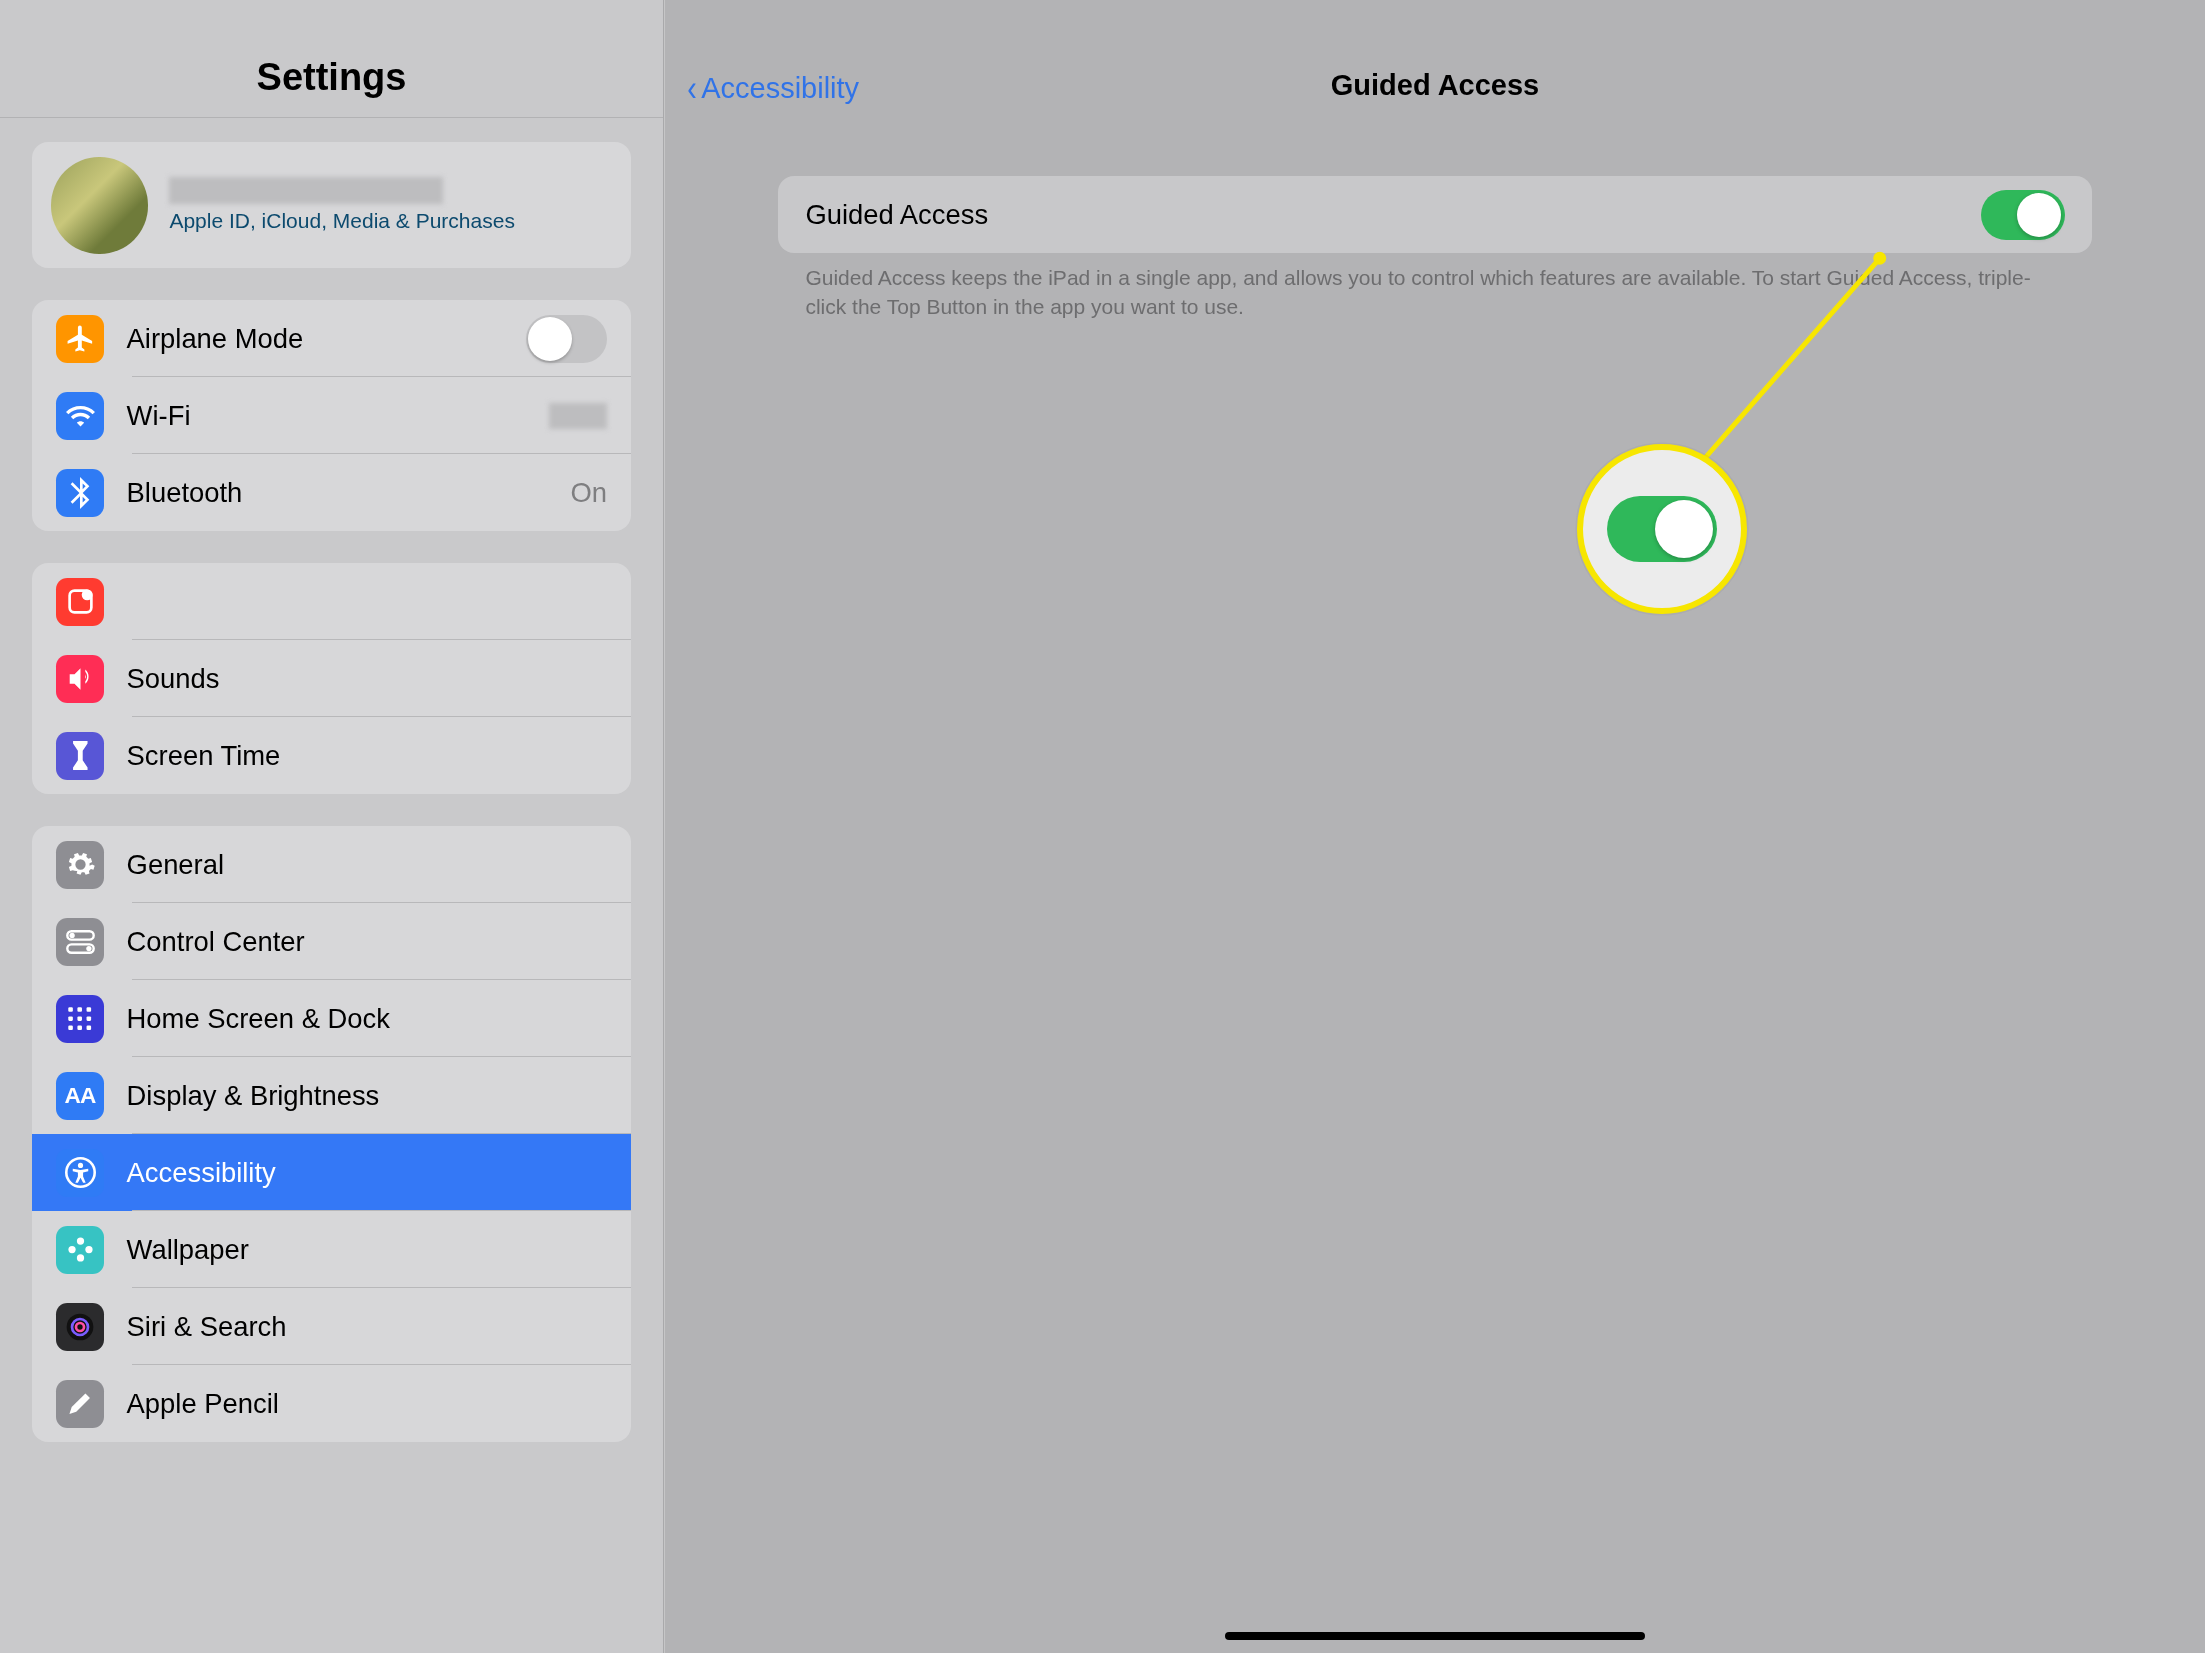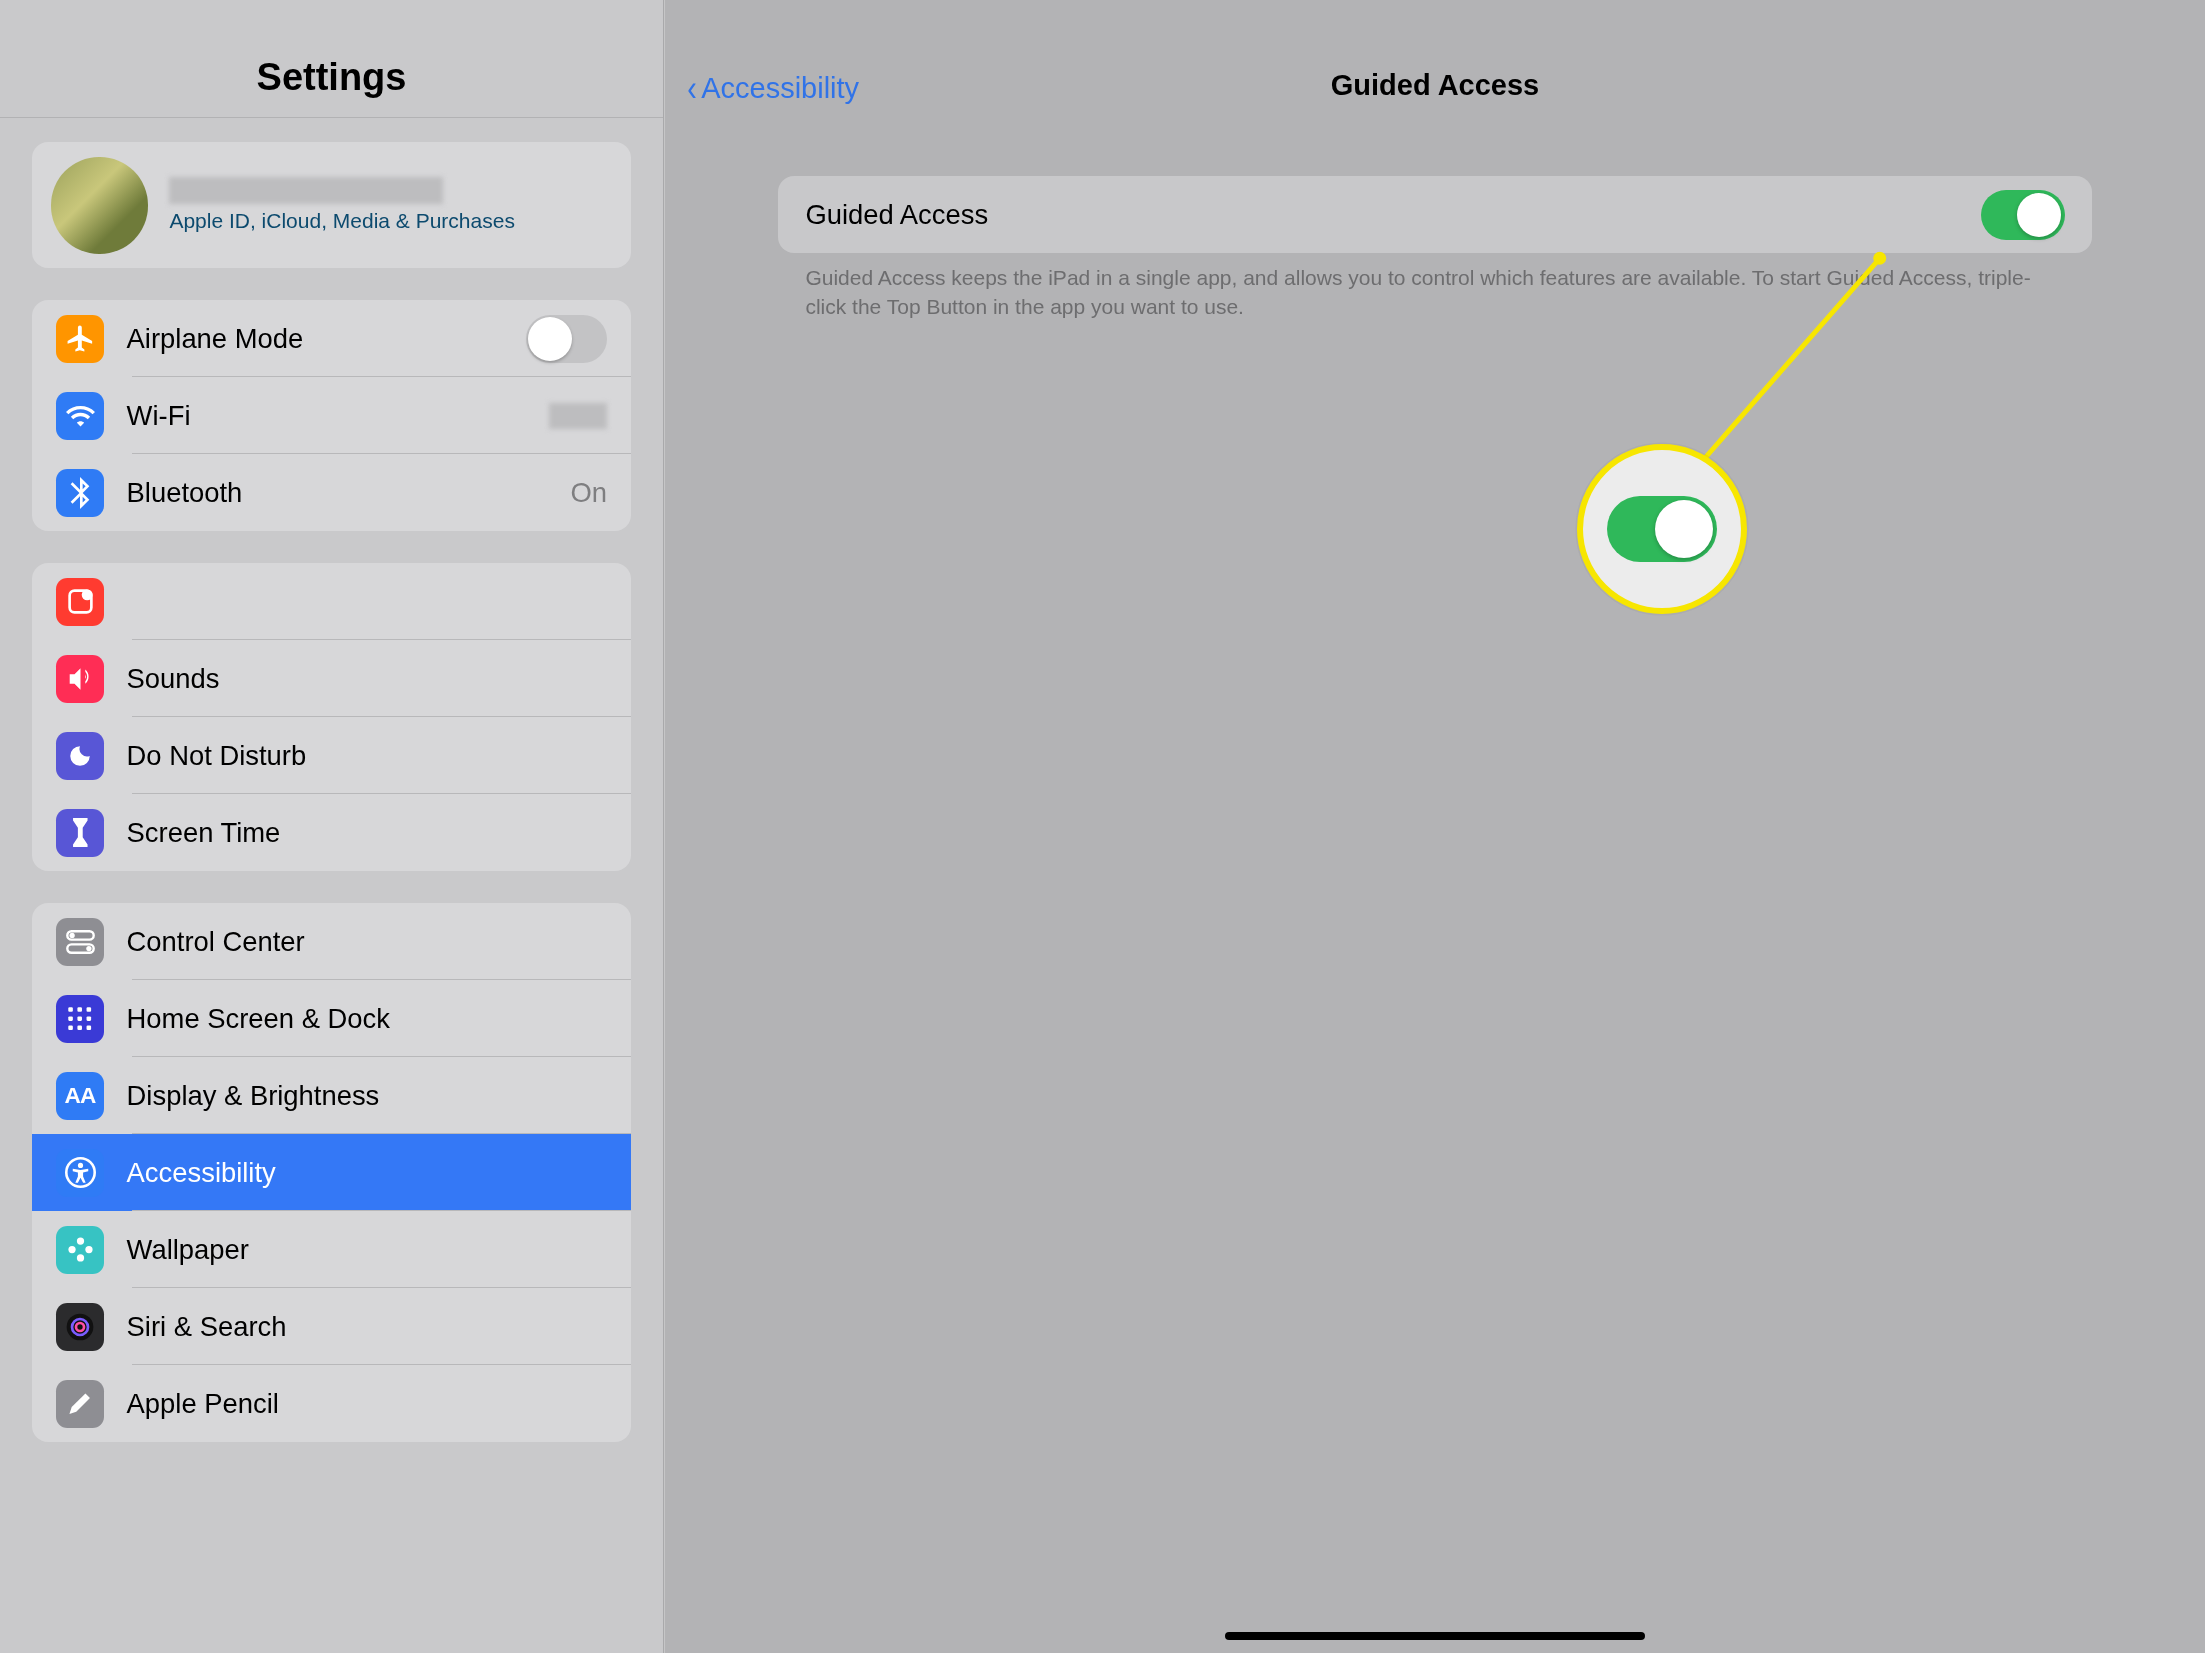--- a/index.html
+++ b/index.html
@@ -312,39 +312,39 @@
         </div>
       </div>
       <div class="row sep">
         <div class="icon-box" style="background:#ff2d55">
           <svg width="29" height="24" viewBox="0 0 24 20">
               <path fill="#fff" d="M3 6h4l5-5v18l-5-5H3V6zm13 4a4 4 0 000-4v4zm0 4a8 8 0 000-12v2a6 6 0 010 8v2z"></path>
             </svg>
         </div>
         <div class="label">Sounds</div>
       </div>
-      <div class="row sep">
-        <div class="icon-box" style="background:#5856d6">
-          <svg width="26" height="26" viewBox="0 0 24 24">
-              <path fill="#fff" d="M12 3a9 9 0 109 9 7 7 0 01-9-9z"></path>
-            </svg>
-        </div>
-        <div class="label">Do Not Disturb</div>
-      </div>
       <div class="row">
         <div class="icon-box" style="background:#5856d6">
           <svg width="22.6" height="29" viewBox="0 0 16 24">
               <path fill="#fff" d="M2 0h12v2l-4 6v8l4 6v2H2v-2l4-6V8L2 2V0z"></path>
             </svg>
         </div>
         <div class="label">Screen Time</div>
       </div>
     </div>
 
     <div class="group">
+      <div class="row sep">
+        <div class="icon-box" style="background:#8e8e93">
+          <svg width="31" height="31" viewBox="0 0 24 24">
+              <path fill="#fff" d="M12 8a4 4 0 100 8 4 4 0 000-8zm9 4l2 1-1 3-2-.5a8 8 0 01-1.5 1.5l.5 2-3 1-1-2h-2l-1 2-3-1 .5-2A8 8 0 016 16.5L4 17l-1-3 2-1v-2L3 10l1-3 2 .5A8 8 0 017.5 6L7 4l3-1 1 2h2l1-2 3 1-.5 2A8 8 0 0118 7.5l2-.5 1 3-2 1v2z"></path>
+            </svg>
+        </div>
+        <div class="label">General</div>
+      </div>
       <div class="row sep">
         <div class="icon-box" style="background:#8e8e93">
           <svg width="29" height="24" viewBox="0 0 24 20">
               <rect x="1" y="1" width="22" height="7" rx="3.5" fill="none" stroke="#fff" stroke-width="2"></rect>
               <circle cx="5" cy="4.5" r="2.2" fill="#fff"></circle>
               <rect x="1" y="12" width="22" height="7" rx="3.5" fill="none" stroke="#fff" stroke-width="2"></rect>
               <circle cx="19" cy="15.5" r="2.2" fill="#fff"></circle>
             </svg>
         </div>
         <div class="label">Control Center</div>

